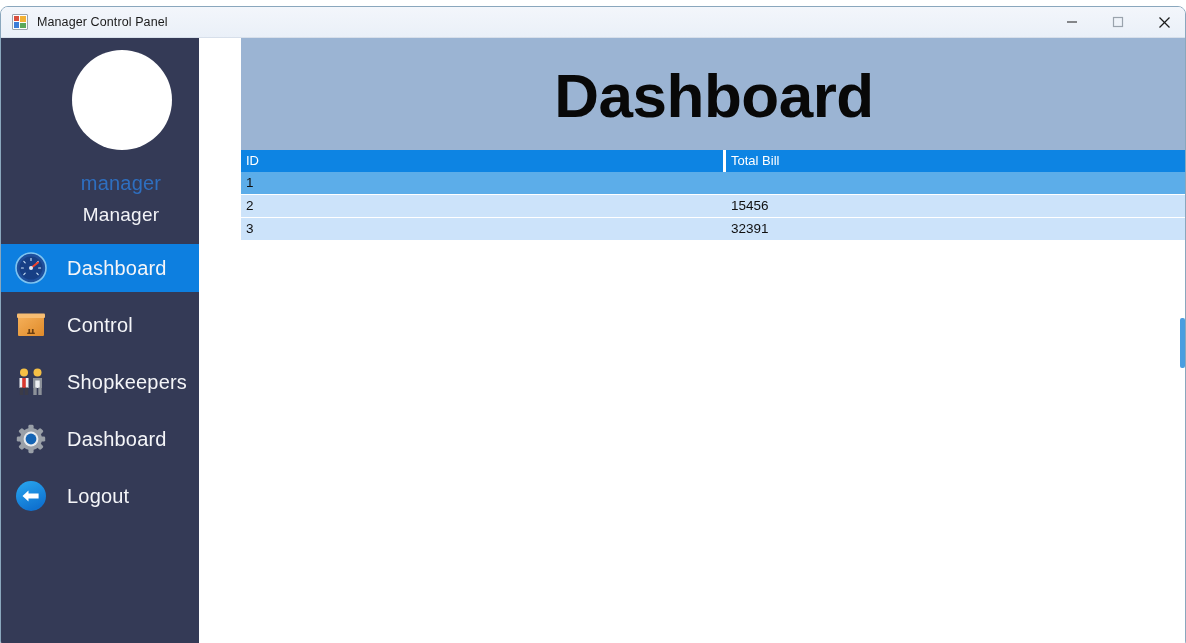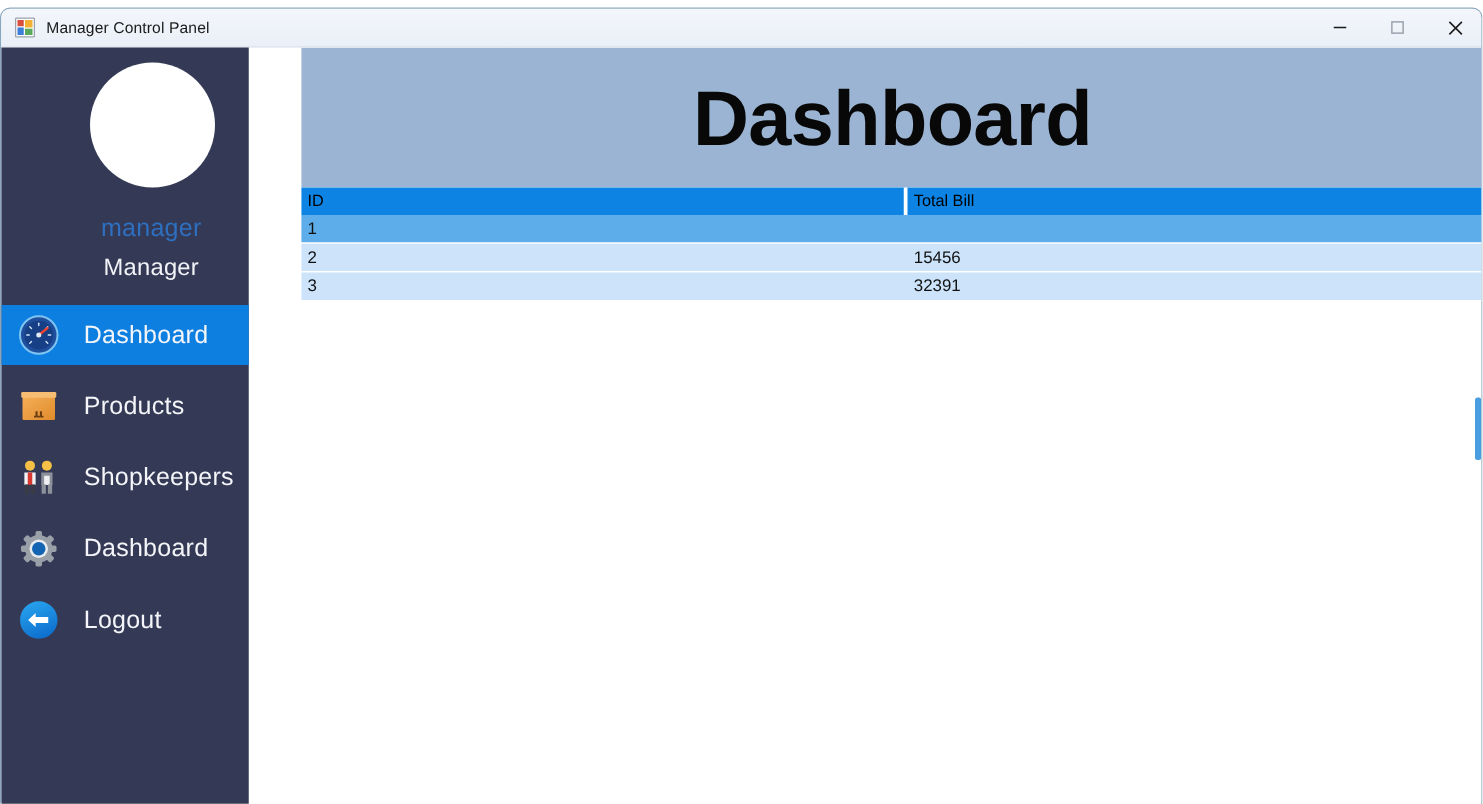--- a/index.html
+++ b/index.html
@@ -188,21 +188,21 @@
   .grid-row {
     display: flex;
     width: 946px;
     box-sizing: border-box;
   }
   .grid-head {
     height: 22px;
     background: #0d84e3;
   }
   .grid-head .cell {
-    color: #000000;
+    color: #ffffff;
     font-size: 13px;
     line-height: 22px;
   }
   .cell {
     box-sizing: border-box;
     padding-left: 5px;
     font-size: 13.5px;
     color: #101010;
     white-space: nowrap;
     overflow: hidden;
@@ -313,21 +313,21 @@
                 <stop offset="1" stop-color="#e08b2a"></stop>
               </linearGradient>
             </defs>
             <rect x="5" y="9" width="26" height="20" rx="1" fill="url(#boxg)"></rect>
             <rect x="4" y="6.5" width="28" height="4.6" rx="1" fill="#f7bd72"></rect>
             <rect x="15.4" y="22" width="1.7" height="4" fill="#6b3f12"></rect>
             <rect x="18.9" y="22" width="1.7" height="4" fill="#6b3f12"></rect>
             <rect x="14.2" y="25.6" width="7.6" height="1.4" fill="#6b3f12"></rect>
           </svg>
         </span>
-        <span class="nav-label">Products</span>
+        <span class="nav-label">Control</span>
       </div>
 
       <div class="nav-item" style="top:144px">
         <span class="nav-icon">
           <svg width="36" height="36" viewBox="0 0 36 36">
 
             <circle cx="11" cy="8.5" r="4" fill="#f5c045"></circle>
             <path d="M6.5 14 h9 v10 h-9 z" fill="#f0f2f5"></path>
             <path d="M9.2 14 h3.6 v10 h-3.6 z" fill="#d8382f"></path>
             <rect x="6.8" y="23.5" width="3.4" height="7.5" fill="#3b3b47"></rect>

